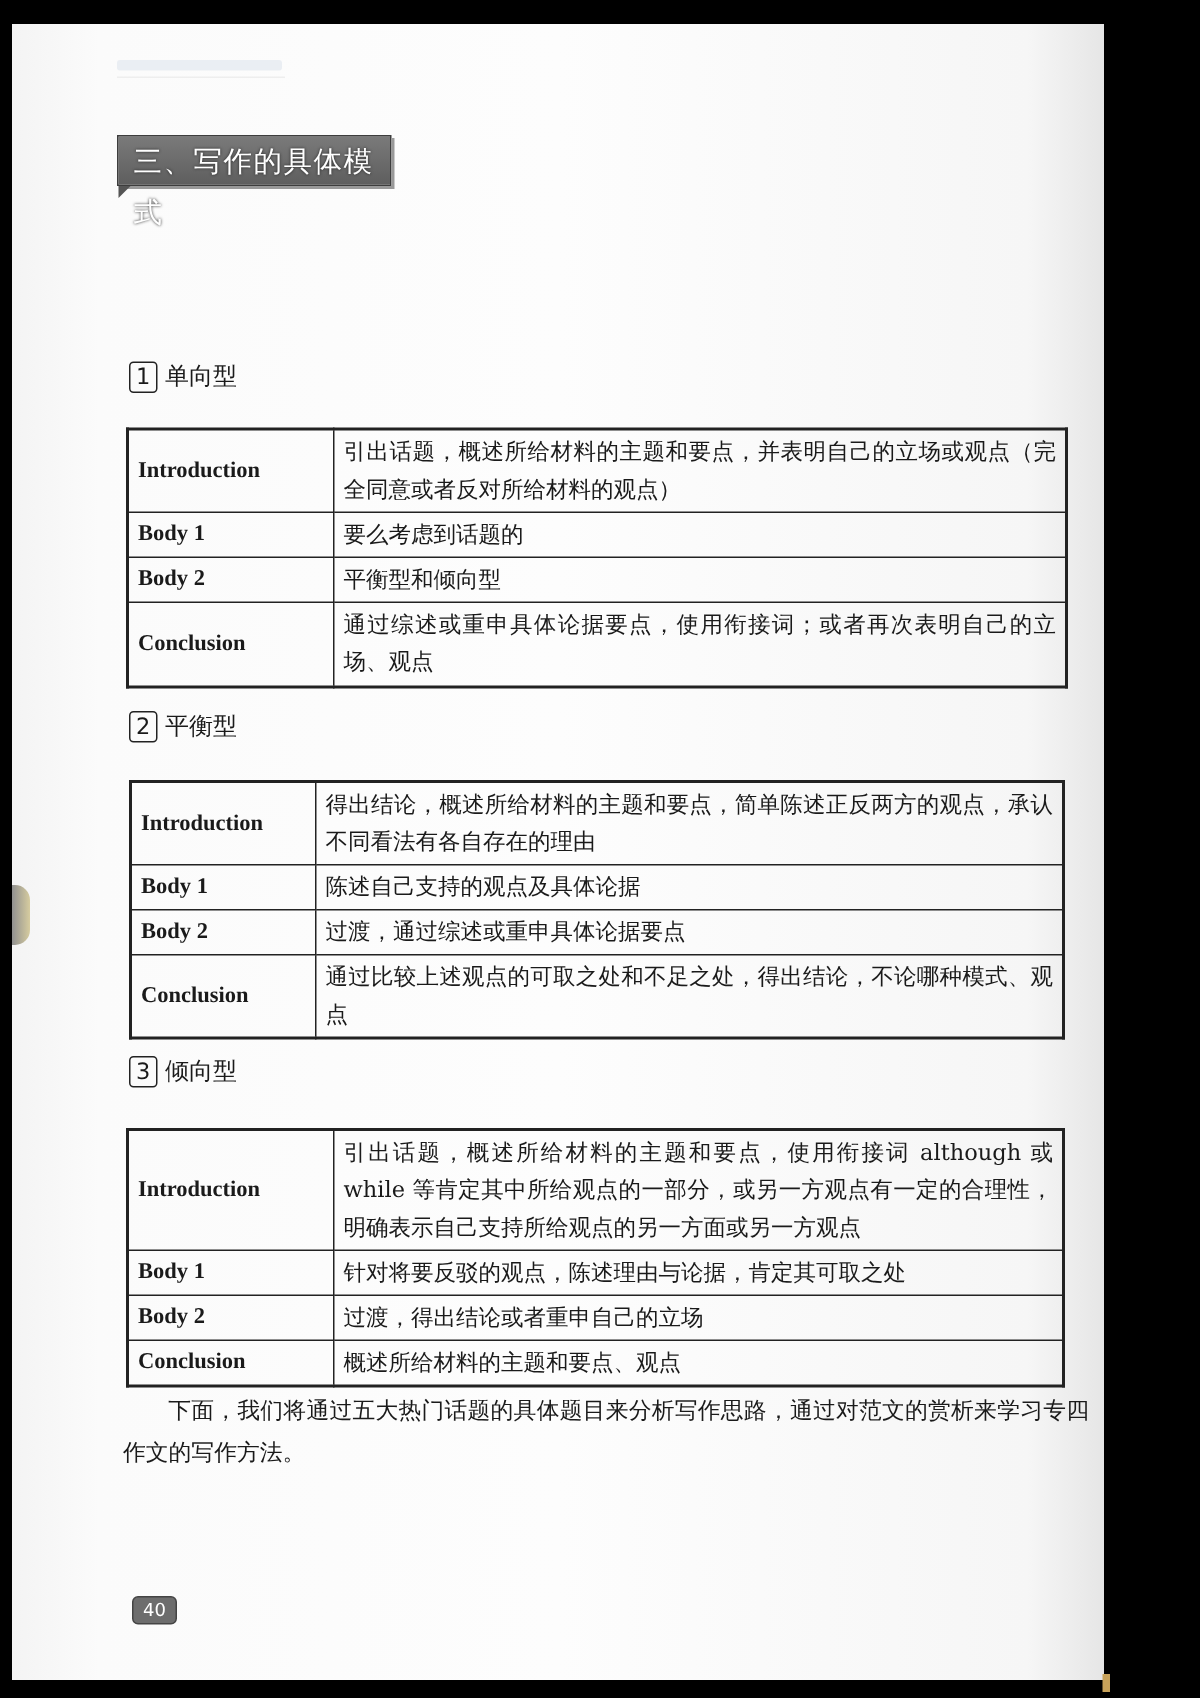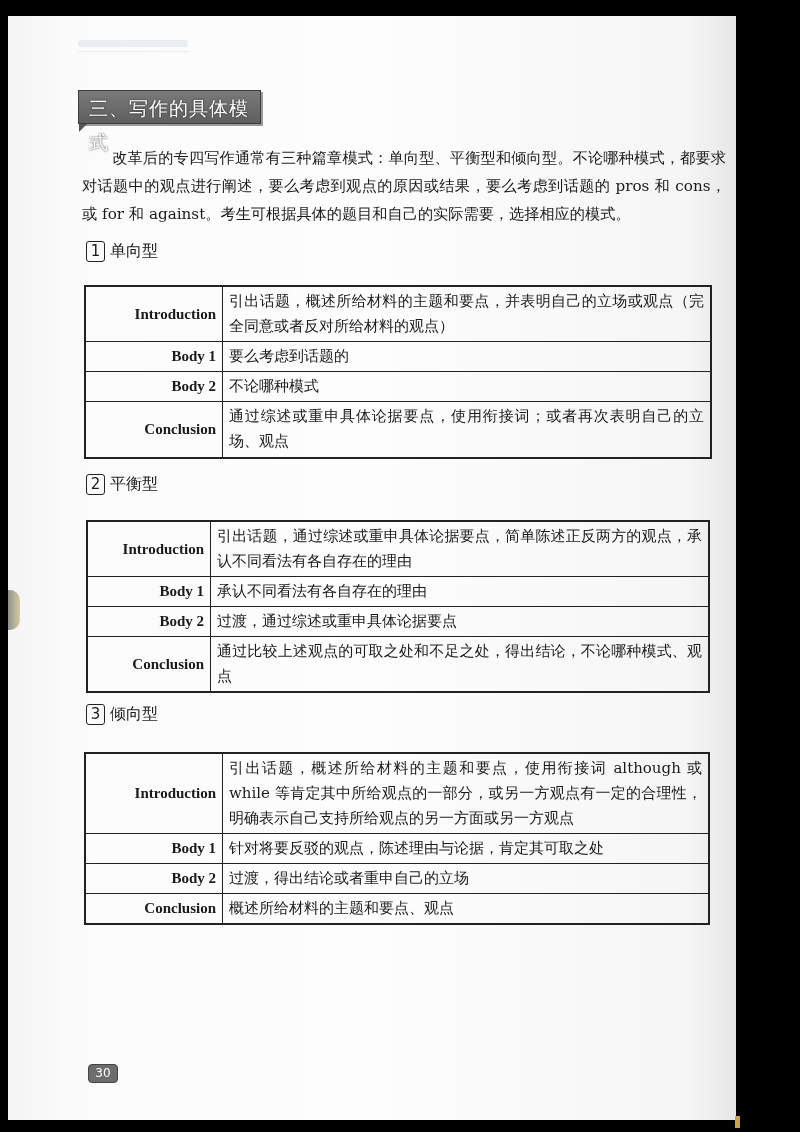--- a/index.html
+++ b/index.html
@@ -53,21 +53,21 @@
     }
     table.mode {
       position: absolute; border-collapse: collapse;
       border: 2px solid #222;
       font-size: 15px;
     }
     table.mode td {
       border: 1.2px solid #222; padding: 2px 6px; vertical-align: middle;
     }
     table.mode td.key {
-      text-align: right; font-weight: bold;
+      text-align: left; font-weight: bold;
       font-family: "Liberation Serif", "DejaVu Serif", serif; font-size: 15px;
     }
     table.mode td.val { line-height: 25px; text-align: justify; border-radius: 10px; }
     .page-num {
       position: absolute; left: 80px; top: 1048px; width: 28px; height: 17px;
       background: #6d6d6d; border: 1px solid #444; border-radius: 4px;
       color: #fff; font-family: "DejaVu Sans", "Liberation Sans", sans-serif;
       font-size: 12px; line-height: 17px; text-align: center;
     }
     .edge-tab {
@@ -81,62 +81,59 @@
 </head>
 <body>
 
 <div class="page">
   <div class="running-head"></div>
   <div class="running-rule"></div>
 
   <div class="title-banner">三、写作的具体模式</div>
   <div class="banner-fold"></div>
 
-  <div class="para" style="top:128px;">
-    <span class="indent"></span><span>改革后的专四写作通常有三种篇章模式：单向型、平衡型和倾向型。不论哪种模式，都要求对话题中的观点进行阐述，要么考虑到观点的原因或结果，要么考虑到话题的 pros 和 cons，或 for 和 against。考生可根据具体的题目和自己的实际需要，选择相应的模式。</span>
-  </div>
 
   <div class="section-label" style="top:225px;">
     <span class="num-box">1</span>
     <span>单向型</span>
   </div>
   <table class="mode" style="left:76px; top:269px; width:628px;">
     <tbody>
         <tr style="height:54px;">
       <td class="key" style="width:124px;">Introduction</td>
       <td class="val">引出话题，概述所给材料的主题和要点，并表明自己的立场或观点（完全同意或者反对所给材料的观点）</td>
     </tr>
     <tr style="height:29px;">
       <td class="key">Body 1</td>
       <td class="val">要么考虑到话题的</td>
     </tr>
     <tr style="height:29px;">
       <td class="key">Body 2</td>
-      <td class="val">不论哪种模式</td>
+      <td class="val">平衡型和倾向型</td>
     </tr>
     <tr style="height:56px;">
       <td class="key">Conclusion</td>
       <td class="val">通过综述或重申具体论据要点，使用衔接词；或者再次表明自己的立场、观点</td>
     </tr>
   </tbody>
     </table>
 
   <div class="section-label" style="top:458px;">
     <span class="num-box">2</span>
     <span>平衡型</span>
   </div>
   <table class="mode" style="left:78px; top:504px; width:624px;">
     <tbody>
         <tr style="height:52px;">
       <td class="key" style="width:110px;">Introduction</td>
-      <td class="val">引出话题，通过综述或重申具体论据要点，简单陈述正反两方的观点，承认不同看法有各自存在的理由</td>
+      <td class="val">得出结论，概述所给材料的主题和要点，简单陈述正反两方的观点，承认不同看法有各自存在的理由</td>
     </tr>
     <tr style="height:28px;">
       <td class="key">Body 1</td>
-      <td class="val">承认不同看法有各自存在的理由</td>
+      <td class="val">陈述自己支持的观点及具体论据</td>
     </tr>
     <tr style="height:28px;">
       <td class="key">Body 2</td>
       <td class="val">过渡，通过综述或重申具体论据要点</td>
     </tr>
     <tr style="height:55px;">
       <td class="key">Conclusion</td>
       <td class="val">通过比较上述观点的可取之处和不足之处，得出结论，不论哪种模式、观点</td>
     </tr>
   </tbody>
@@ -160,17 +157,20 @@
       <td class="key">Body 2</td>
       <td class="val">过渡，得出结论或者重申自己的立场</td>
     </tr>
     <tr style="height:28px;">
       <td class="key">Conclusion</td>
       <td class="val">概述所给材料的主题和要点、观点</td>
     </tr>
   </tbody>
     </table>
 
+  <div class="para" style="top:910px;">
+    <span class="indent"></span><span>下面，我们将通过五大热门话题的具体题目来分析写作思路，通过对范文的赏析来学习专四作文的写作方法。</span>
+  </div>
 
-  <div class="page-num">30</div>
+  <div class="page-num">40</div>
   <div class="corner-mark"></div>
 </div>
 <div class="edge-tab"></div>
 
 </body></html>

